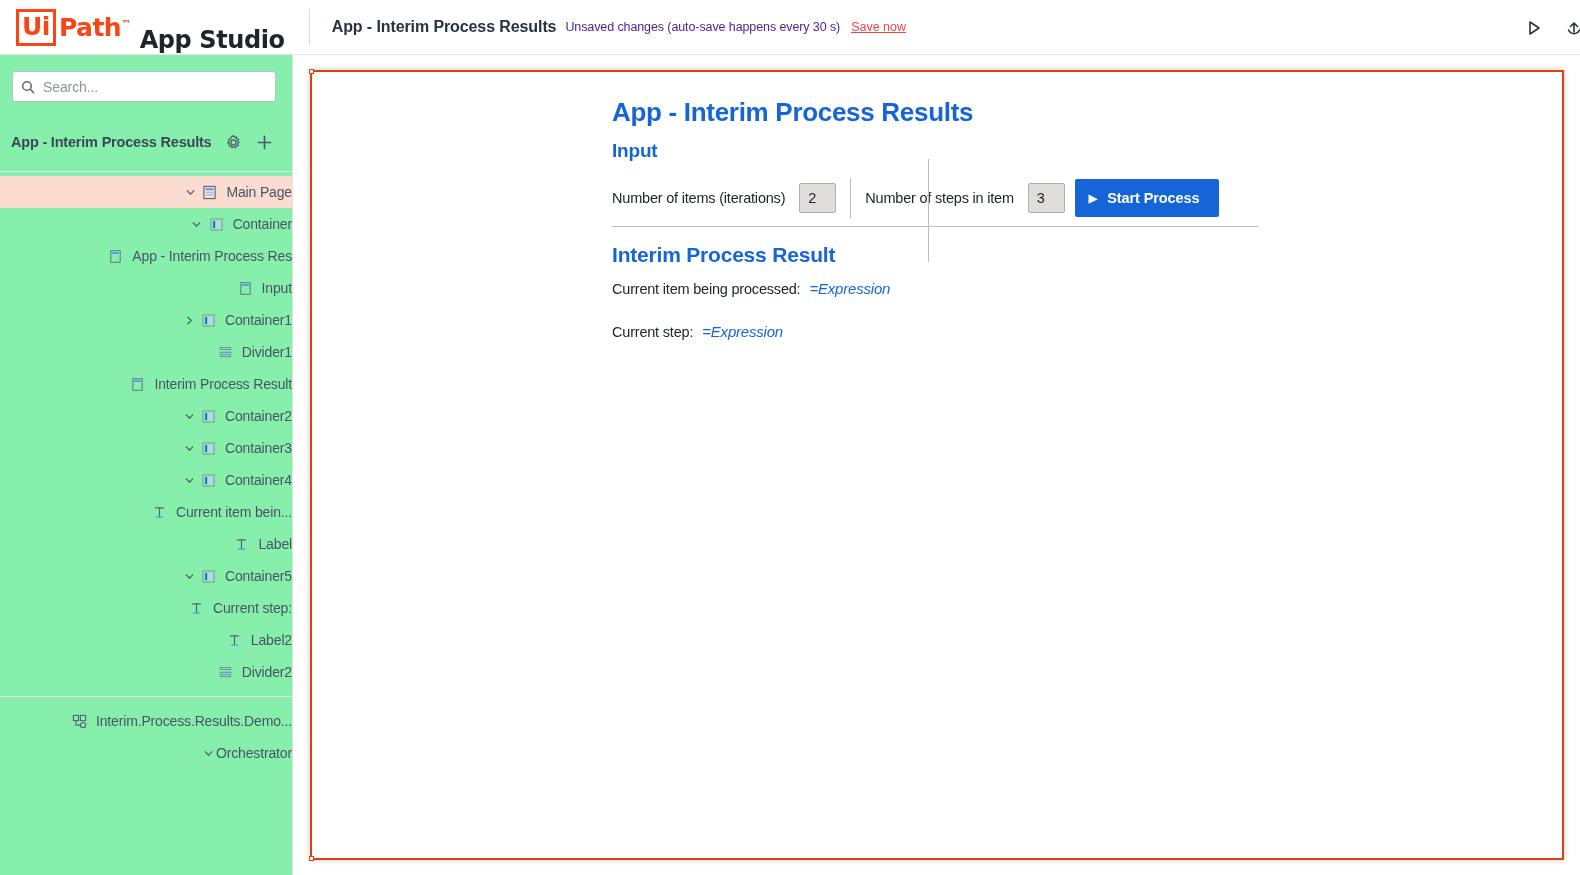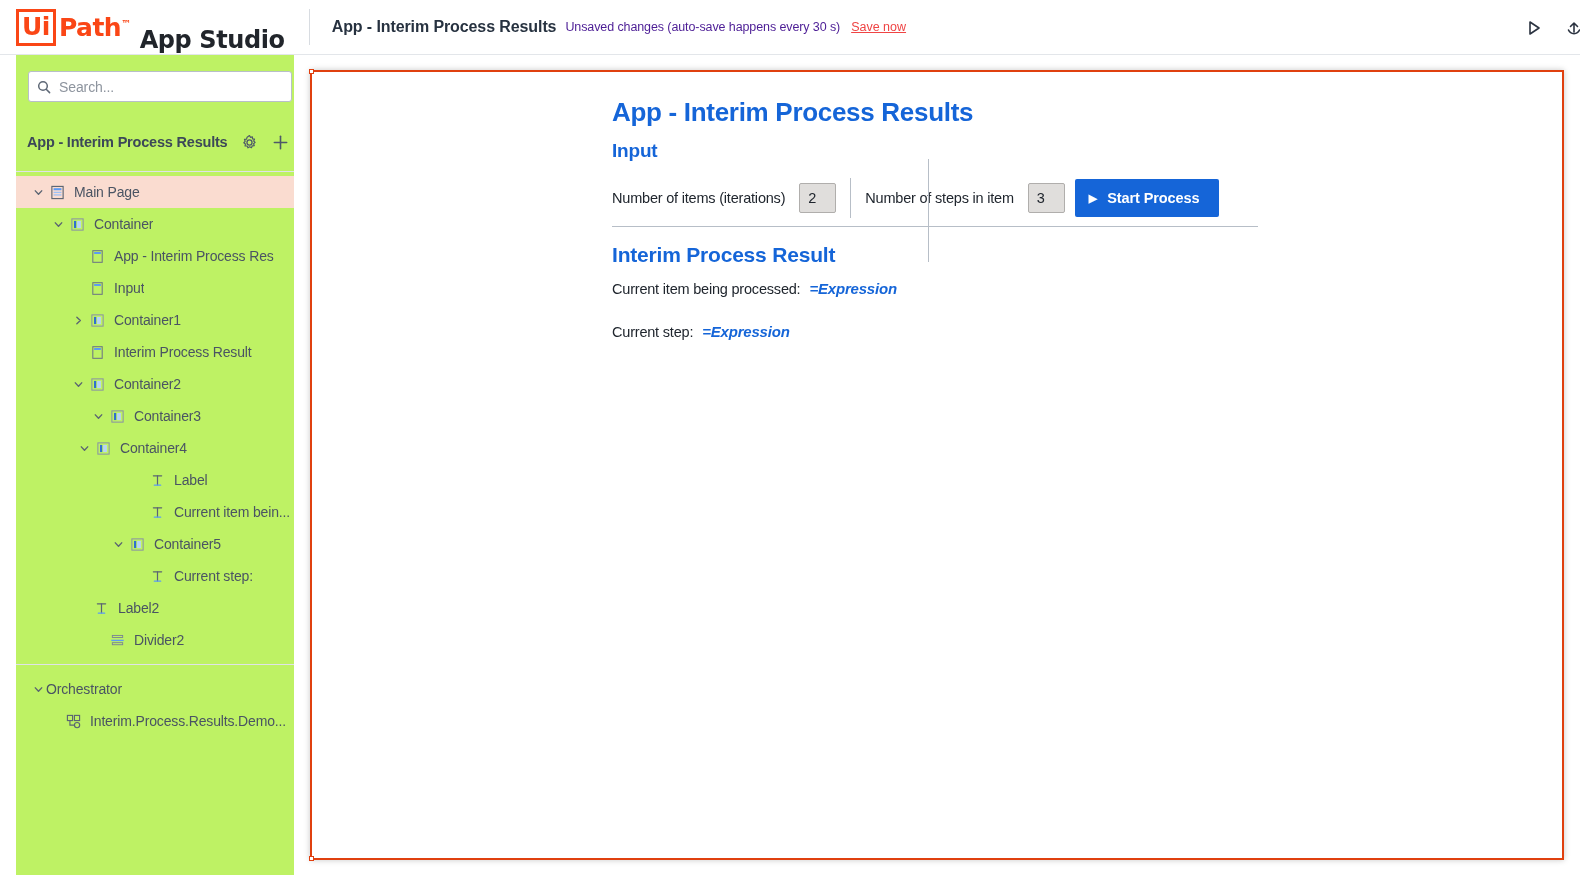--- a/index.html
+++ b/index.html
@@ -91,23 +91,23 @@
   .tb-icon {
     width: 40px; height: 40px;
     display: flex; align-items: center; justify-content: center;
     cursor: pointer;
     color: #2b3340;
   }
 
   
   #sidebar {
     position: absolute;
-    top: 55px; left: 16px;
+    top: 55px; left: 0;
     width: 293px; height: 820px;
-    background: #bef264;
+    background: #86efac;
     border-right: 1px solid #dfe3e8;
   }
   #search-box {
     margin: 16px 16px 0 12px;
     height: 31px;
     border: 1px solid #b8bfc9;
     border-radius: 3px;
     display: flex; align-items: center;
     padding: 0 8px;
     background: #fff;
@@ -143,20 +143,21 @@
   }
   #tree { padding-top: 4px; }
   .tree-row {
     height: 32px;
     display: flex; align-items: center;
     cursor: pointer;
     font-size: 14px;
     color: #4a5463;
     letter-spacing: -0.15px;
     white-space: nowrap;
+    justify-content: flex-end;
   }
   .tree-row.selected { background: #fadcd0; }
   .chev {
     width: 16px; height: 16px;
     display: flex; align-items: center; justify-content: center;
     flex: 0 0 16px;
     color: #5a6472;
   }
   .chev.empty { visibility: hidden; }
   .ticon {
@@ -275,21 +276,21 @@
     margin-top: 16px;
     letter-spacing: -0.2px;
   }
   .result-row {
     display: flex; align-items: baseline;
     margin-top: 13px;
   }
   .result-row.second { margin-top: 26px; }
   .expr {
     font-size: 15px;
-    font-weight: bold;
+    font-weight: normal;
     font-style: italic;
     color: #1565d8;
     margin-left: 9px;
     letter-spacing: -0.2px;
     cursor: pointer;
   }
   #result-vline {
     position: absolute;
     left: 316px; top: 62px;
     width: 1px; height: 103px;
@@ -428,185 +429,201 @@
         <span class="tlabel">Container1</span>
       </div>
       <div class="tree-row" style="padding-left: 54px;">
         <span class="chev empty">
           <svg width="11" height="11" viewBox="0 0 12 12">
             <path d="M2.5 4.2 L6 8 L9.5 4.2" fill="none" stroke="#5a6472" stroke-width="1.5" stroke-linecap="round" stroke-linejoin="round"></path>
           </svg>
         </span>
         <span class="ticon">
           <svg width="15" height="15" viewBox="0 0 16 16">
-            <rect x="3" y="1.8" width="10" height="12.4" fill="none" stroke="#6b7584" stroke-width="1.1"></rect>
-            <rect x="4.4" y="3.2" width="7.2" height="2.1" fill="#5b9bf5"></rect>
-          </svg>
-        </span>
-        <span class="tlabel">Interim Process Result</span>
-      </div>
-      <div class="tree-row" style="padding-left: 54px;">
-        <span class="chev">
-          <svg width="11" height="11" viewBox="0 0 12 12">
-            <path d="M2.5 4.2 L6 8 L9.5 4.2" fill="none" stroke="#5a6472" stroke-width="1.5" stroke-linecap="round" stroke-linejoin="round"></path>
-          </svg>
-        </span>
-        <span class="ticon">
-          <svg width="15" height="15" viewBox="0 0 16 16">
-            <rect x="2" y="2" width="12" height="12" fill="none" stroke="#8a94a3" stroke-width="1.1"></rect>
-            <rect x="4.3" y="4.2" width="2.3" height="7.6" fill="#2f6fd0"></rect>
-            <rect x="7.6" y="4.2" width="4" height="7.6" fill="#b9d4f7"></rect>
-          </svg>
-        </span>
-        <span class="tlabel">Container2</span>
-      </div>
-      <div class="tree-row" style="padding-left: 74px;">
-        <span class="chev">
-          <svg width="11" height="11" viewBox="0 0 12 12">
-            <path d="M2.5 4.2 L6 8 L9.5 4.2" fill="none" stroke="#5a6472" stroke-width="1.5" stroke-linecap="round" stroke-linejoin="round"></path>
-          </svg>
-        </span>
-        <span class="ticon">
-          <svg width="15" height="15" viewBox="0 0 16 16">
-            <rect x="2" y="2" width="12" height="12" fill="none" stroke="#8a94a3" stroke-width="1.1"></rect>
-            <rect x="4.3" y="4.2" width="2.3" height="7.6" fill="#2f6fd0"></rect>
-            <rect x="7.6" y="4.2" width="4" height="7.6" fill="#b9d4f7"></rect>
-          </svg>
-        </span>
-        <span class="tlabel">Container3</span>
-      </div>
-      <div class="tree-row" style="padding-left: 60px;">
-        <span class="chev">
-          <svg width="11" height="11" viewBox="0 0 12 12">
-            <path d="M2.5 4.2 L6 8 L9.5 4.2" fill="none" stroke="#5a6472" stroke-width="1.5" stroke-linecap="round" stroke-linejoin="round"></path>
-          </svg>
-        </span>
-        <span class="ticon">
-          <svg width="15" height="15" viewBox="0 0 16 16">
-            <rect x="2" y="2" width="12" height="12" fill="none" stroke="#8a94a3" stroke-width="1.1"></rect>
-            <rect x="4.3" y="4.2" width="2.3" height="7.6" fill="#2f6fd0"></rect>
-            <rect x="7.6" y="4.2" width="4" height="7.6" fill="#b9d4f7"></rect>
-          </svg>
-        </span>
-        <span class="tlabel">Container4</span>
-      </div>
-      <div class="tree-row" style="padding-left: 114px;">
-        <span class="chev empty">
-          <svg width="11" height="11" viewBox="0 0 12 12">
-            <path d="M2.5 4.2 L6 8 L9.5 4.2" fill="none" stroke="#5a6472" stroke-width="1.5" stroke-linecap="round" stroke-linejoin="round"></path>
-          </svg>
-        </span>
-        <span class="ticon">
-          <svg width="15" height="15" viewBox="0 0 16 16">
-            <line x1="3.6" y1="3" x2="12.4" y2="3" stroke="#5a6472" stroke-width="1.3" stroke-linecap="round"></line>
-            <line x1="8" y1="3" x2="8" y2="12.8" stroke="#5a6472" stroke-width="1.3" stroke-linecap="round"></line>
-            <line x1="4.6" y1="13" x2="11.4" y2="13" stroke="#5b9bf5" stroke-width="1.3" stroke-linecap="round"></line>
-          </svg>
-        </span>
-        <span class="tlabel">Label</span>
-      </div>
-      <div class="tree-row" style="padding-left: 114px;">
-        <span class="chev empty">
-          <svg width="11" height="11" viewBox="0 0 12 12">
-            <path d="M2.5 4.2 L6 8 L9.5 4.2" fill="none" stroke="#5a6472" stroke-width="1.5" stroke-linecap="round" stroke-linejoin="round"></path>
-          </svg>
-        </span>
-        <span class="ticon">
-          <svg width="15" height="15" viewBox="0 0 16 16">
-            <line x1="3.6" y1="3" x2="12.4" y2="3" stroke="#5a6472" stroke-width="1.3" stroke-linecap="round"></line>
-            <line x1="8" y1="3" x2="8" y2="12.8" stroke="#5a6472" stroke-width="1.3" stroke-linecap="round"></line>
-            <line x1="4.6" y1="13" x2="11.4" y2="13" stroke="#5b9bf5" stroke-width="1.3" stroke-linecap="round"></line>
-          </svg>
-        </span>
-        <span class="tlabel">Current item bein...</span>
-      </div>
-      <div class="tree-row" style="padding-left: 94px;">
-        <span class="chev">
-          <svg width="11" height="11" viewBox="0 0 12 12">
-            <path d="M2.5 4.2 L6 8 L9.5 4.2" fill="none" stroke="#5a6472" stroke-width="1.5" stroke-linecap="round" stroke-linejoin="round"></path>
-          </svg>
-        </span>
-        <span class="ticon">
-          <svg width="15" height="15" viewBox="0 0 16 16">
-            <rect x="2" y="2" width="12" height="12" fill="none" stroke="#8a94a3" stroke-width="1.1"></rect>
-            <rect x="4.3" y="4.2" width="2.3" height="7.6" fill="#2f6fd0"></rect>
-            <rect x="7.6" y="4.2" width="4" height="7.6" fill="#b9d4f7"></rect>
-          </svg>
-        </span>
-        <span class="tlabel">Container5</span>
-      </div>
-      <div class="tree-row" style="padding-left: 114px;">
-        <span class="chev empty">
-          <svg width="11" height="11" viewBox="0 0 12 12">
-            <path d="M2.5 4.2 L6 8 L9.5 4.2" fill="none" stroke="#5a6472" stroke-width="1.5" stroke-linecap="round" stroke-linejoin="round"></path>
-          </svg>
-        </span>
-        <span class="ticon">
-          <svg width="15" height="15" viewBox="0 0 16 16">
-            <line x1="3.6" y1="3" x2="12.4" y2="3" stroke="#5a6472" stroke-width="1.3" stroke-linecap="round"></line>
-            <line x1="8" y1="3" x2="8" y2="12.8" stroke="#5a6472" stroke-width="1.3" stroke-linecap="round"></line>
-            <line x1="4.6" y1="13" x2="11.4" y2="13" stroke="#5b9bf5" stroke-width="1.3" stroke-linecap="round"></line>
-          </svg>
-        </span>
-        <span class="tlabel">Current step:</span>
-      </div>
-      <div class="tree-row" style="padding-left: 58px;">
-        <span class="chev empty">
-          <svg width="11" height="11" viewBox="0 0 12 12">
-            <path d="M2.5 4.2 L6 8 L9.5 4.2" fill="none" stroke="#5a6472" stroke-width="1.5" stroke-linecap="round" stroke-linejoin="round"></path>
-          </svg>
-        </span>
-        <span class="ticon">
-          <svg width="15" height="15" viewBox="0 0 16 16">
-            <line x1="3.6" y1="3" x2="12.4" y2="3" stroke="#5a6472" stroke-width="1.3" stroke-linecap="round"></line>
-            <line x1="8" y1="3" x2="8" y2="12.8" stroke="#5a6472" stroke-width="1.3" stroke-linecap="round"></line>
-            <line x1="4.6" y1="13" x2="11.4" y2="13" stroke="#5b9bf5" stroke-width="1.3" stroke-linecap="round"></line>
-          </svg>
-        </span>
-        <span class="tlabel">Label2</span>
-      </div>
-      <div class="tree-row" style="padding-left: 74px;">
-        <span class="chev empty">
-          <svg width="11" height="11" viewBox="0 0 12 12">
-            <path d="M2.5 4.2 L6 8 L9.5 4.2" fill="none" stroke="#5a6472" stroke-width="1.5" stroke-linecap="round" stroke-linejoin="round"></path>
-          </svg>
-        </span>
-        <span class="ticon">
-          <svg width="15" height="15" viewBox="0 0 16 16">
             <rect x="2.5" y="2.6" width="11" height="2.2" fill="none" stroke="#7b8characters" stroke-width="1"></rect>
             <rect x="2.5" y="2.6" width="11" height="2.2" fill="none" stroke="#7b8694" stroke-width="1"></rect>
             <line x1="1.4" y1="7.9" x2="14.6" y2="7.9" stroke="#5b9bf5" stroke-width="1.5"></line>
             <rect x="2.5" y="10.3" width="11" height="2.2" fill="none" stroke="#7b8694" stroke-width="1"></rect>
           </svg>
         </span>
+        <span class="tlabel">Divider1</span>
+      </div>
+      <div class="tree-row" style="padding-left: 54px;">
+        <span class="chev empty">
+          <svg width="11" height="11" viewBox="0 0 12 12">
+            <path d="M2.5 4.2 L6 8 L9.5 4.2" fill="none" stroke="#5a6472" stroke-width="1.5" stroke-linecap="round" stroke-linejoin="round"></path>
+          </svg>
+        </span>
+        <span class="ticon">
+          <svg width="15" height="15" viewBox="0 0 16 16">
+            <rect x="3" y="1.8" width="10" height="12.4" fill="none" stroke="#6b7584" stroke-width="1.1"></rect>
+            <rect x="4.4" y="3.2" width="7.2" height="2.1" fill="#5b9bf5"></rect>
+          </svg>
+        </span>
+        <span class="tlabel">Interim Process Result</span>
+      </div>
+      <div class="tree-row" style="padding-left: 54px;">
+        <span class="chev">
+          <svg width="11" height="11" viewBox="0 0 12 12">
+            <path d="M2.5 4.2 L6 8 L9.5 4.2" fill="none" stroke="#5a6472" stroke-width="1.5" stroke-linecap="round" stroke-linejoin="round"></path>
+          </svg>
+        </span>
+        <span class="ticon">
+          <svg width="15" height="15" viewBox="0 0 16 16">
+            <rect x="2" y="2" width="12" height="12" fill="none" stroke="#8a94a3" stroke-width="1.1"></rect>
+            <rect x="4.3" y="4.2" width="2.3" height="7.6" fill="#2f6fd0"></rect>
+            <rect x="7.6" y="4.2" width="4" height="7.6" fill="#b9d4f7"></rect>
+          </svg>
+        </span>
+        <span class="tlabel">Container2</span>
+      </div>
+      <div class="tree-row" style="padding-left: 74px;">
+        <span class="chev">
+          <svg width="11" height="11" viewBox="0 0 12 12">
+            <path d="M2.5 4.2 L6 8 L9.5 4.2" fill="none" stroke="#5a6472" stroke-width="1.5" stroke-linecap="round" stroke-linejoin="round"></path>
+          </svg>
+        </span>
+        <span class="ticon">
+          <svg width="15" height="15" viewBox="0 0 16 16">
+            <rect x="2" y="2" width="12" height="12" fill="none" stroke="#8a94a3" stroke-width="1.1"></rect>
+            <rect x="4.3" y="4.2" width="2.3" height="7.6" fill="#2f6fd0"></rect>
+            <rect x="7.6" y="4.2" width="4" height="7.6" fill="#b9d4f7"></rect>
+          </svg>
+        </span>
+        <span class="tlabel">Container3</span>
+      </div>
+      <div class="tree-row" style="padding-left: 60px;">
+        <span class="chev">
+          <svg width="11" height="11" viewBox="0 0 12 12">
+            <path d="M2.5 4.2 L6 8 L9.5 4.2" fill="none" stroke="#5a6472" stroke-width="1.5" stroke-linecap="round" stroke-linejoin="round"></path>
+          </svg>
+        </span>
+        <span class="ticon">
+          <svg width="15" height="15" viewBox="0 0 16 16">
+            <rect x="2" y="2" width="12" height="12" fill="none" stroke="#8a94a3" stroke-width="1.1"></rect>
+            <rect x="4.3" y="4.2" width="2.3" height="7.6" fill="#2f6fd0"></rect>
+            <rect x="7.6" y="4.2" width="4" height="7.6" fill="#b9d4f7"></rect>
+          </svg>
+        </span>
+        <span class="tlabel">Container4</span>
+      </div>
+      <div class="tree-row" style="padding-left: 114px;">
+        <span class="chev empty">
+          <svg width="11" height="11" viewBox="0 0 12 12">
+            <path d="M2.5 4.2 L6 8 L9.5 4.2" fill="none" stroke="#5a6472" stroke-width="1.5" stroke-linecap="round" stroke-linejoin="round"></path>
+          </svg>
+        </span>
+        <span class="ticon">
+          <svg width="15" height="15" viewBox="0 0 16 16">
+            <line x1="3.6" y1="3" x2="12.4" y2="3" stroke="#5a6472" stroke-width="1.3" stroke-linecap="round"></line>
+            <line x1="8" y1="3" x2="8" y2="12.8" stroke="#5a6472" stroke-width="1.3" stroke-linecap="round"></line>
+            <line x1="4.6" y1="13" x2="11.4" y2="13" stroke="#5b9bf5" stroke-width="1.3" stroke-linecap="round"></line>
+          </svg>
+        </span>
+        <span class="tlabel">Current item bein...</span>
+      </div>
+      <div class="tree-row" style="padding-left: 114px;">
+        <span class="chev empty">
+          <svg width="11" height="11" viewBox="0 0 12 12">
+            <path d="M2.5 4.2 L6 8 L9.5 4.2" fill="none" stroke="#5a6472" stroke-width="1.5" stroke-linecap="round" stroke-linejoin="round"></path>
+          </svg>
+        </span>
+        <span class="ticon">
+          <svg width="15" height="15" viewBox="0 0 16 16">
+            <line x1="3.6" y1="3" x2="12.4" y2="3" stroke="#5a6472" stroke-width="1.3" stroke-linecap="round"></line>
+            <line x1="8" y1="3" x2="8" y2="12.8" stroke="#5a6472" stroke-width="1.3" stroke-linecap="round"></line>
+            <line x1="4.6" y1="13" x2="11.4" y2="13" stroke="#5b9bf5" stroke-width="1.3" stroke-linecap="round"></line>
+          </svg>
+        </span>
+        <span class="tlabel">Label</span>
+      </div>
+      <div class="tree-row" style="padding-left: 94px;">
+        <span class="chev">
+          <svg width="11" height="11" viewBox="0 0 12 12">
+            <path d="M2.5 4.2 L6 8 L9.5 4.2" fill="none" stroke="#5a6472" stroke-width="1.5" stroke-linecap="round" stroke-linejoin="round"></path>
+          </svg>
+        </span>
+        <span class="ticon">
+          <svg width="15" height="15" viewBox="0 0 16 16">
+            <rect x="2" y="2" width="12" height="12" fill="none" stroke="#8a94a3" stroke-width="1.1"></rect>
+            <rect x="4.3" y="4.2" width="2.3" height="7.6" fill="#2f6fd0"></rect>
+            <rect x="7.6" y="4.2" width="4" height="7.6" fill="#b9d4f7"></rect>
+          </svg>
+        </span>
+        <span class="tlabel">Container5</span>
+      </div>
+      <div class="tree-row" style="padding-left: 114px;">
+        <span class="chev empty">
+          <svg width="11" height="11" viewBox="0 0 12 12">
+            <path d="M2.5 4.2 L6 8 L9.5 4.2" fill="none" stroke="#5a6472" stroke-width="1.5" stroke-linecap="round" stroke-linejoin="round"></path>
+          </svg>
+        </span>
+        <span class="ticon">
+          <svg width="15" height="15" viewBox="0 0 16 16">
+            <line x1="3.6" y1="3" x2="12.4" y2="3" stroke="#5a6472" stroke-width="1.3" stroke-linecap="round"></line>
+            <line x1="8" y1="3" x2="8" y2="12.8" stroke="#5a6472" stroke-width="1.3" stroke-linecap="round"></line>
+            <line x1="4.6" y1="13" x2="11.4" y2="13" stroke="#5b9bf5" stroke-width="1.3" stroke-linecap="round"></line>
+          </svg>
+        </span>
+        <span class="tlabel">Current step:</span>
+      </div>
+      <div class="tree-row" style="padding-left: 58px;">
+        <span class="chev empty">
+          <svg width="11" height="11" viewBox="0 0 12 12">
+            <path d="M2.5 4.2 L6 8 L9.5 4.2" fill="none" stroke="#5a6472" stroke-width="1.5" stroke-linecap="round" stroke-linejoin="round"></path>
+          </svg>
+        </span>
+        <span class="ticon">
+          <svg width="15" height="15" viewBox="0 0 16 16">
+            <line x1="3.6" y1="3" x2="12.4" y2="3" stroke="#5a6472" stroke-width="1.3" stroke-linecap="round"></line>
+            <line x1="8" y1="3" x2="8" y2="12.8" stroke="#5a6472" stroke-width="1.3" stroke-linecap="round"></line>
+            <line x1="4.6" y1="13" x2="11.4" y2="13" stroke="#5b9bf5" stroke-width="1.3" stroke-linecap="round"></line>
+          </svg>
+        </span>
+        <span class="tlabel">Label2</span>
+      </div>
+      <div class="tree-row" style="padding-left: 74px;">
+        <span class="chev empty">
+          <svg width="11" height="11" viewBox="0 0 12 12">
+            <path d="M2.5 4.2 L6 8 L9.5 4.2" fill="none" stroke="#5a6472" stroke-width="1.5" stroke-linecap="round" stroke-linejoin="round"></path>
+          </svg>
+        </span>
+        <span class="ticon">
+          <svg width="15" height="15" viewBox="0 0 16 16">
+            <rect x="2.5" y="2.6" width="11" height="2.2" fill="none" stroke="#7b8characters" stroke-width="1"></rect>
+            <rect x="2.5" y="2.6" width="11" height="2.2" fill="none" stroke="#7b8694" stroke-width="1"></rect>
+            <line x1="1.4" y1="7.9" x2="14.6" y2="7.9" stroke="#5b9bf5" stroke-width="1.5"></line>
+            <rect x="2.5" y="10.3" width="11" height="2.2" fill="none" stroke="#7b8694" stroke-width="1"></rect>
+          </svg>
+        </span>
         <span class="tlabel">Divider2</span>
       </div>
     </div>
 
   <div id="orch-divider"></div>
   <div id="orch-section">
-    <div class="tree-row" style="padding-left:14px;">
-      <span class="chev">
-        <svg width="11" height="11" viewBox="0 0 12 12">
-            <path d="M2.5 4.2 L6 8 L9.5 4.2" fill="none" stroke="#5a6472" stroke-width="1.5" stroke-linecap="round" stroke-linejoin="round"></path>
-          </svg>
-      </span>
-      <span class="tlabel">Orchestrator</span>
-    </div>
     <div class="tree-row" style="padding-left:46px;">
       <span class="ticon">
         <svg width="15" height="15" viewBox="0 0 16 16">
           <rect x="1.5" y="1.5" width="5.5" height="5.5" fill="none" stroke="#5a6472" stroke-width="1.2"></rect>
           <rect x="9" y="1.5" width="5.5" height="5.5" fill="none" stroke="#5a6472" stroke-width="1.2"></rect>
           <circle cx="11.8" cy="11.8" r="2.8" fill="none" stroke="#5a6472" stroke-width="1.2"></circle>
           <path d="M4.2 7 L4.2 11.8 L8.9 11.8" fill="none" stroke="#5a6472" stroke-width="1.2"></path>
         </svg>
       </span>
       <span class="tlabel">Interim.Process.Results.Demo...</span>
     </div>
+    <div class="tree-row" style="padding-left:14px;">
+      <span class="chev">
+        <svg width="11" height="11" viewBox="0 0 12 12">
+            <path d="M2.5 4.2 L6 8 L9.5 4.2" fill="none" stroke="#5a6472" stroke-width="1.5" stroke-linecap="round" stroke-linejoin="round"></path>
+          </svg>
+      </span>
+      <span class="tlabel">Orchestrator</span>
+    </div>
   </div>
 </div>
 
 <div id="canvas-area">
   <div id="app-canvas">
     <div class="handle h-tl"></div>
     <div class="handle h-bl"></div>
 
     <div id="inner">
       <div id="title-main">App - Interim Process Results</div>

